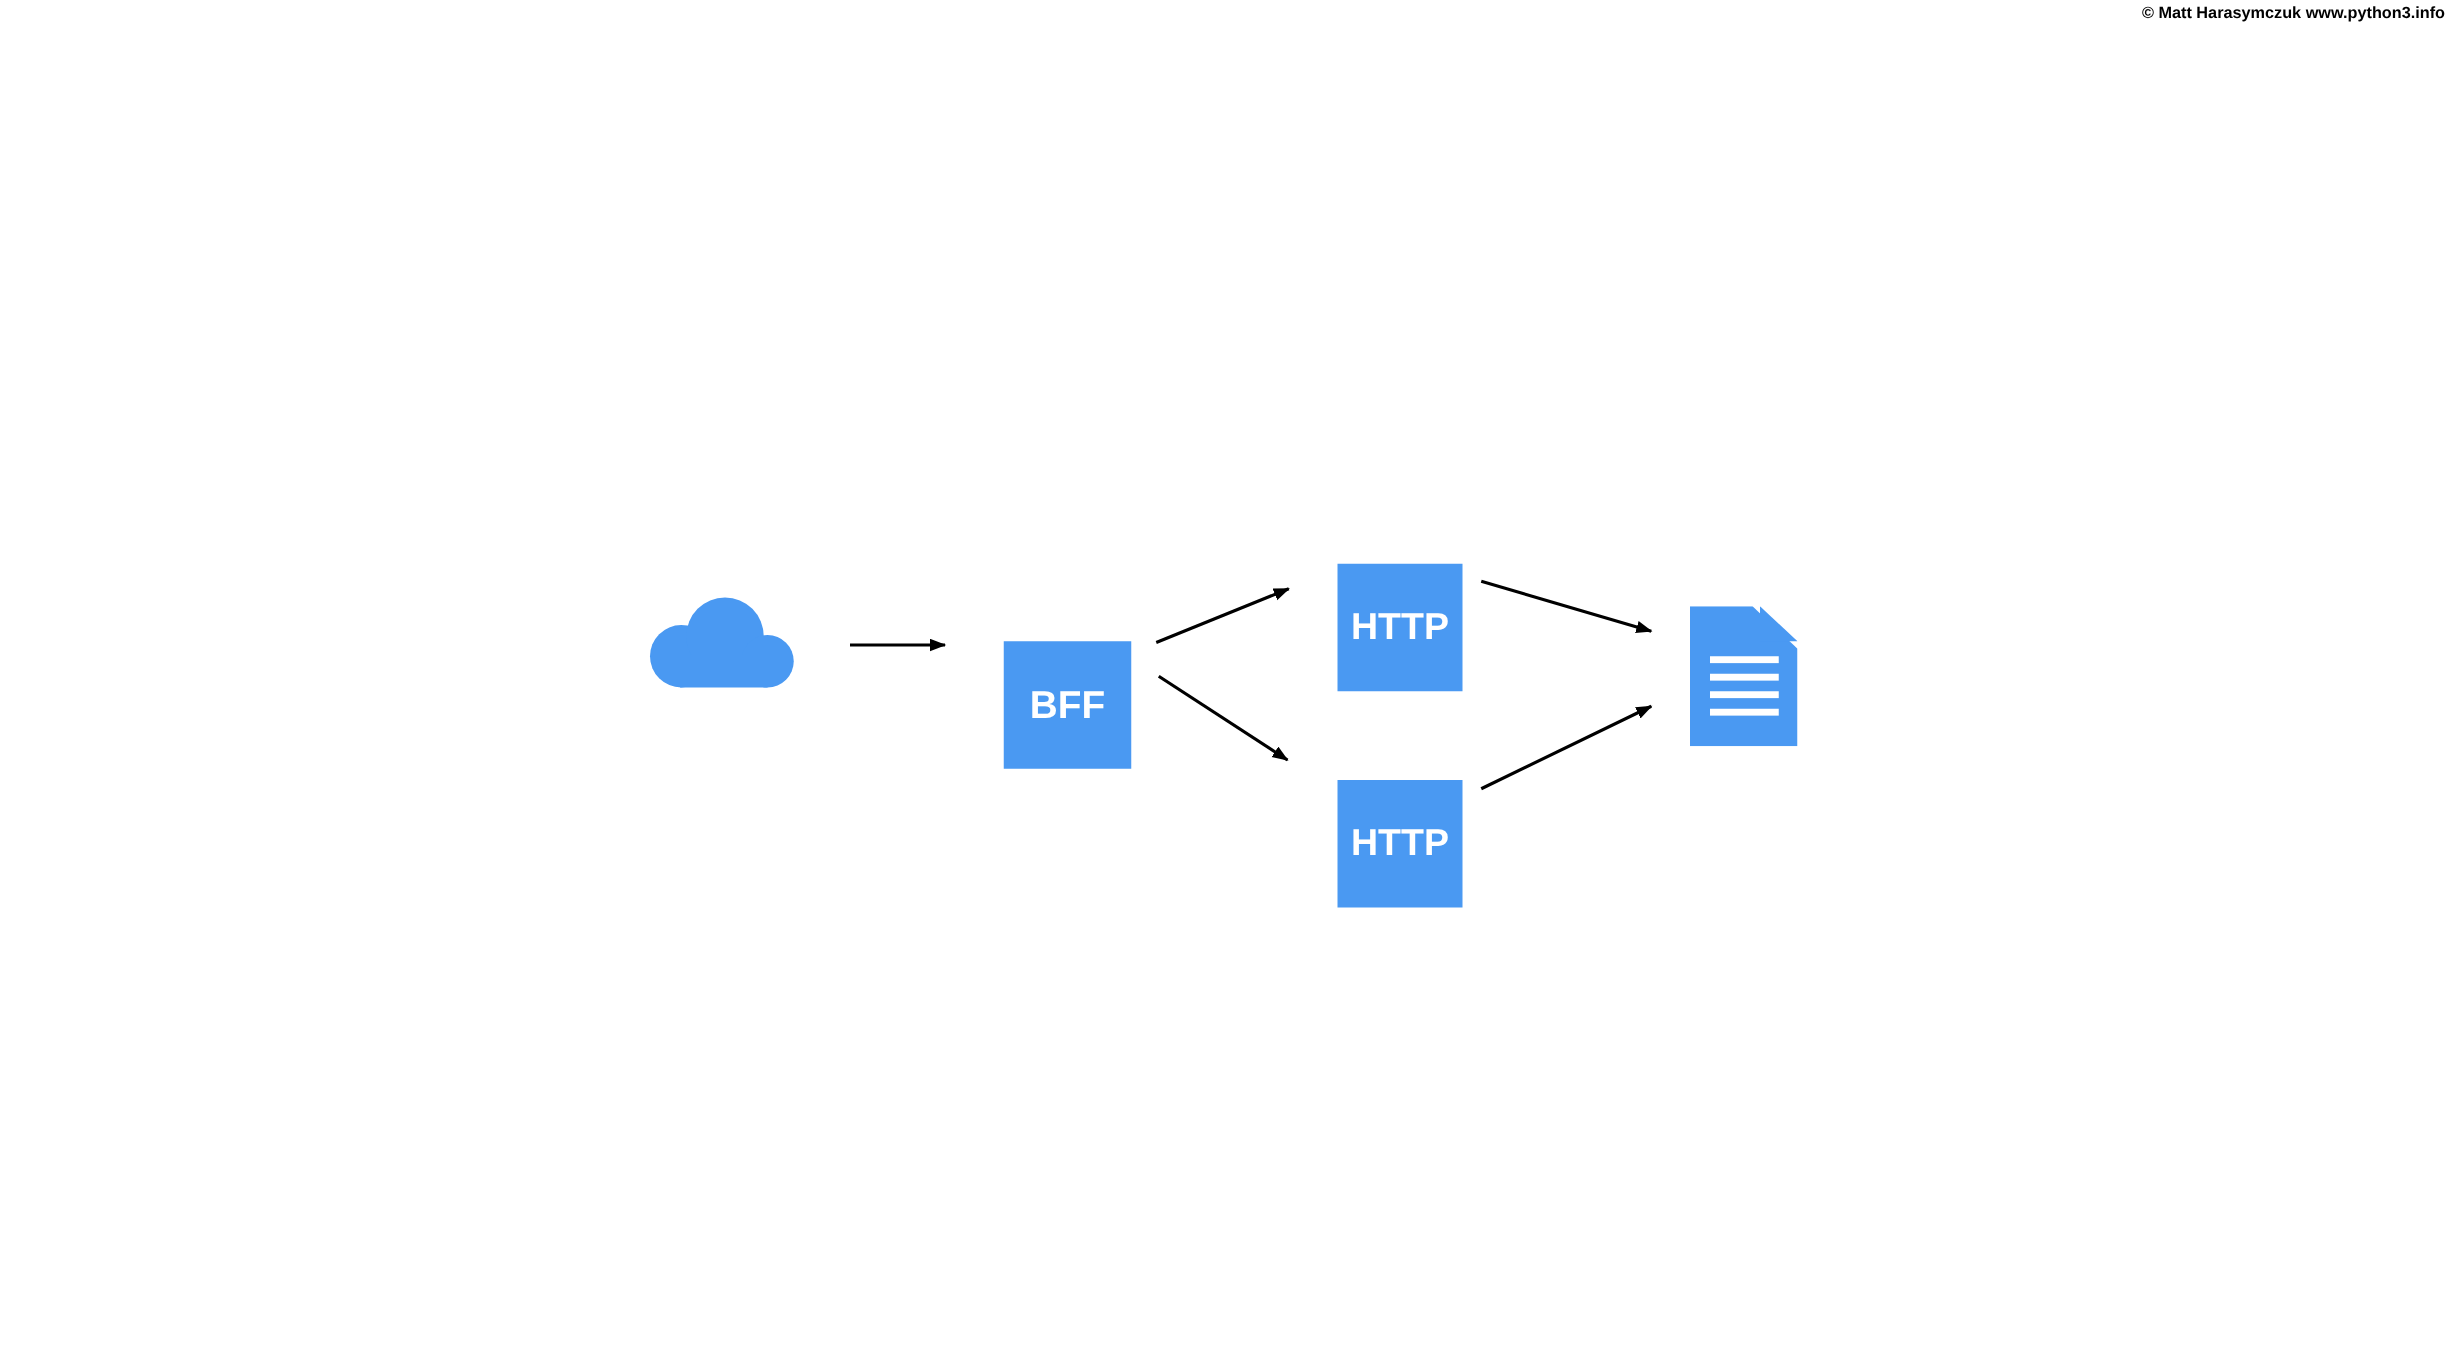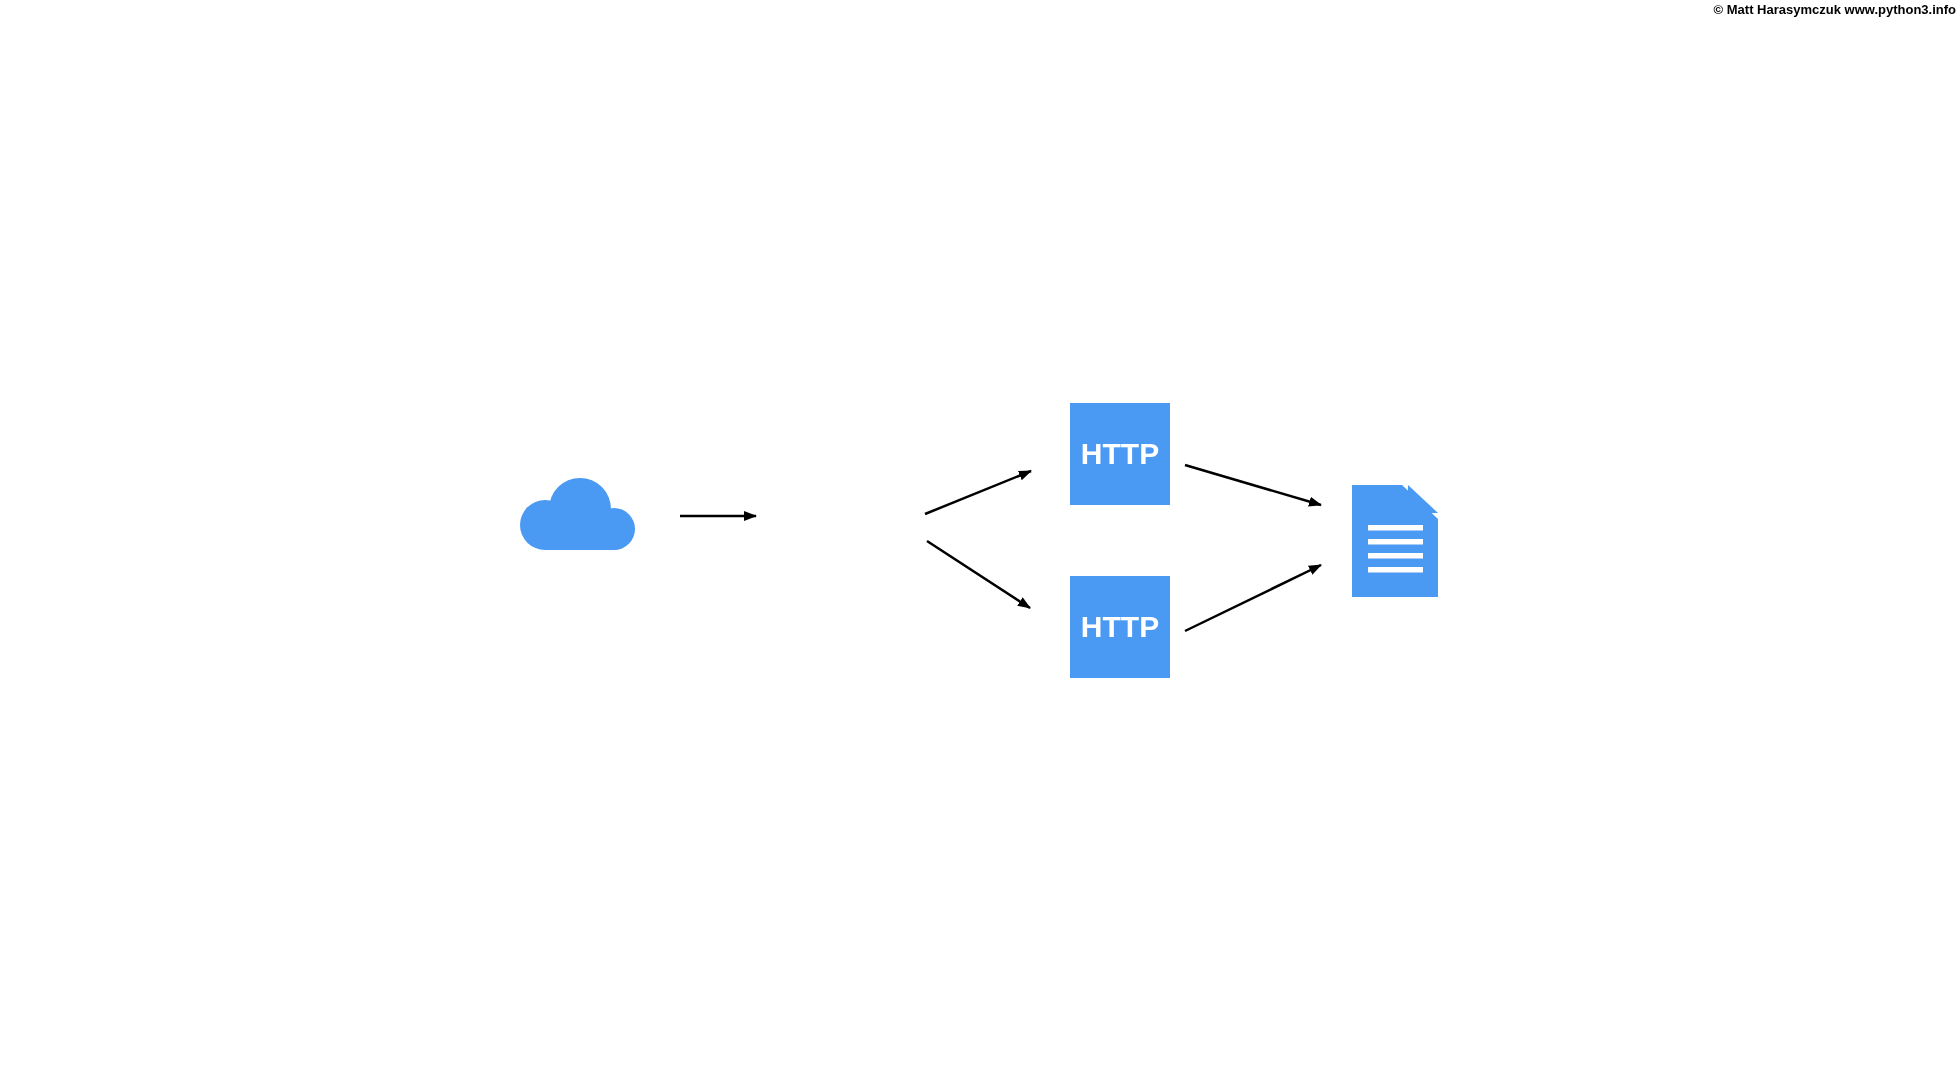--- a/index.html
+++ b/index.html
@@ -42,20 +42,21 @@
     fill: none;
   }
   .node-box {
     position: absolute;
     background: #4a99f2;
     color: #ffffff;
     display: flex;
     align-items: center;
     justify-content: center;
     font-weight: bold;
+    margin-top: 48px;
   }
   .node-bff    { left: 803px;  top: 465px; width: 102px; height: 102px; font-size: 31px; }
   .node-http-a { left: 1070px; top: 403px; width: 100px; height: 102px; font-size: 30px; }
   .node-http-b { left: 1070px; top: 576px; width: 100px; height: 102px; font-size: 30px; }
   .cloud-icon-svg {
     position: absolute;
     left: 517px; top: 476px;
     width: 124px; height: 78px;
   }
   .document-icon-svg {
@@ -87,20 +88,23 @@
 
   <svg class="cloud-icon-svg" viewBox="0 0 124 78" xmlns="http://www.w3.org/2000/svg">
     <g fill="#4a99f2">
       <circle cx="28" cy="49" r="25"></circle>
       <circle cx="63" cy="33" r="31"></circle>
       <circle cx="97" cy="53" r="21"></circle>
       <rect x="27" y="48" width="70" height="26"></rect>
     </g>
   </svg>
 
+  <div class="node-box node-bff">
+    <span>BFF</span>
+  </div>
 
   <div class="node-box node-http-a">
     <span>HTTP</span>
   </div>
 
   <div class="node-box node-http-b">
     <span>HTTP</span>
   </div>
 
   <svg class="document-icon-svg" viewBox="0 0 86 112" xmlns="http://www.w3.org/2000/svg">

